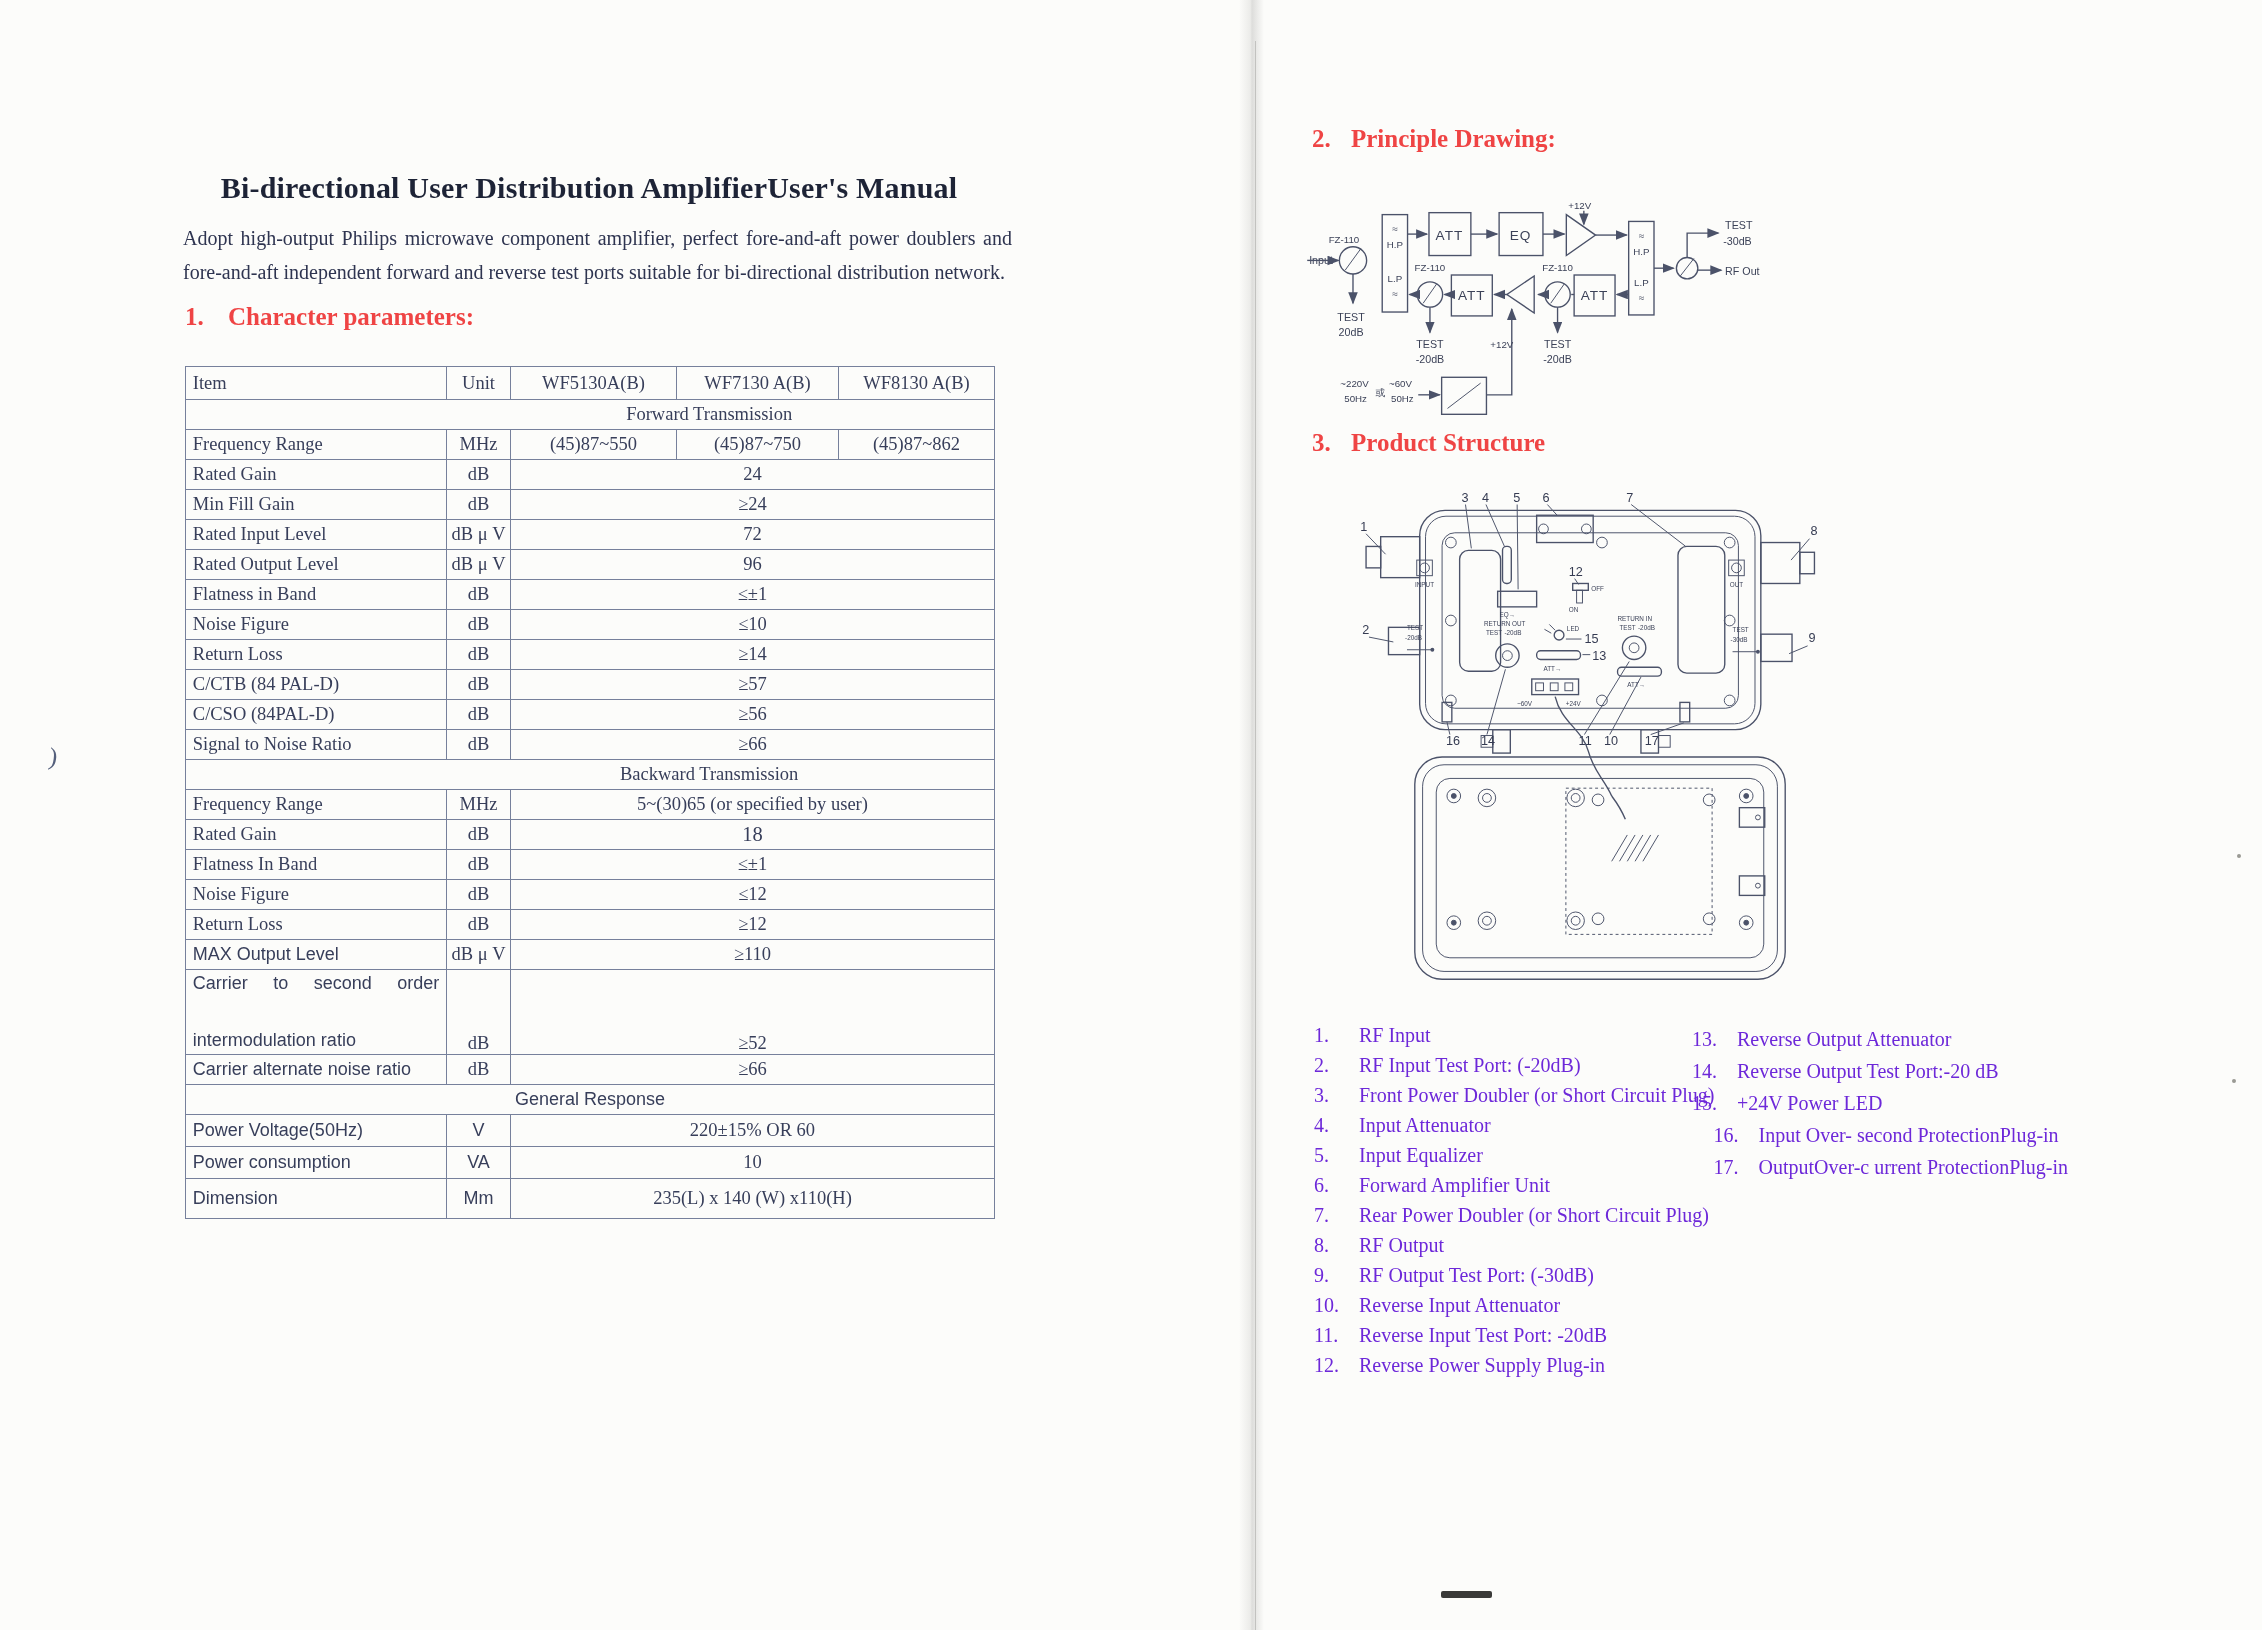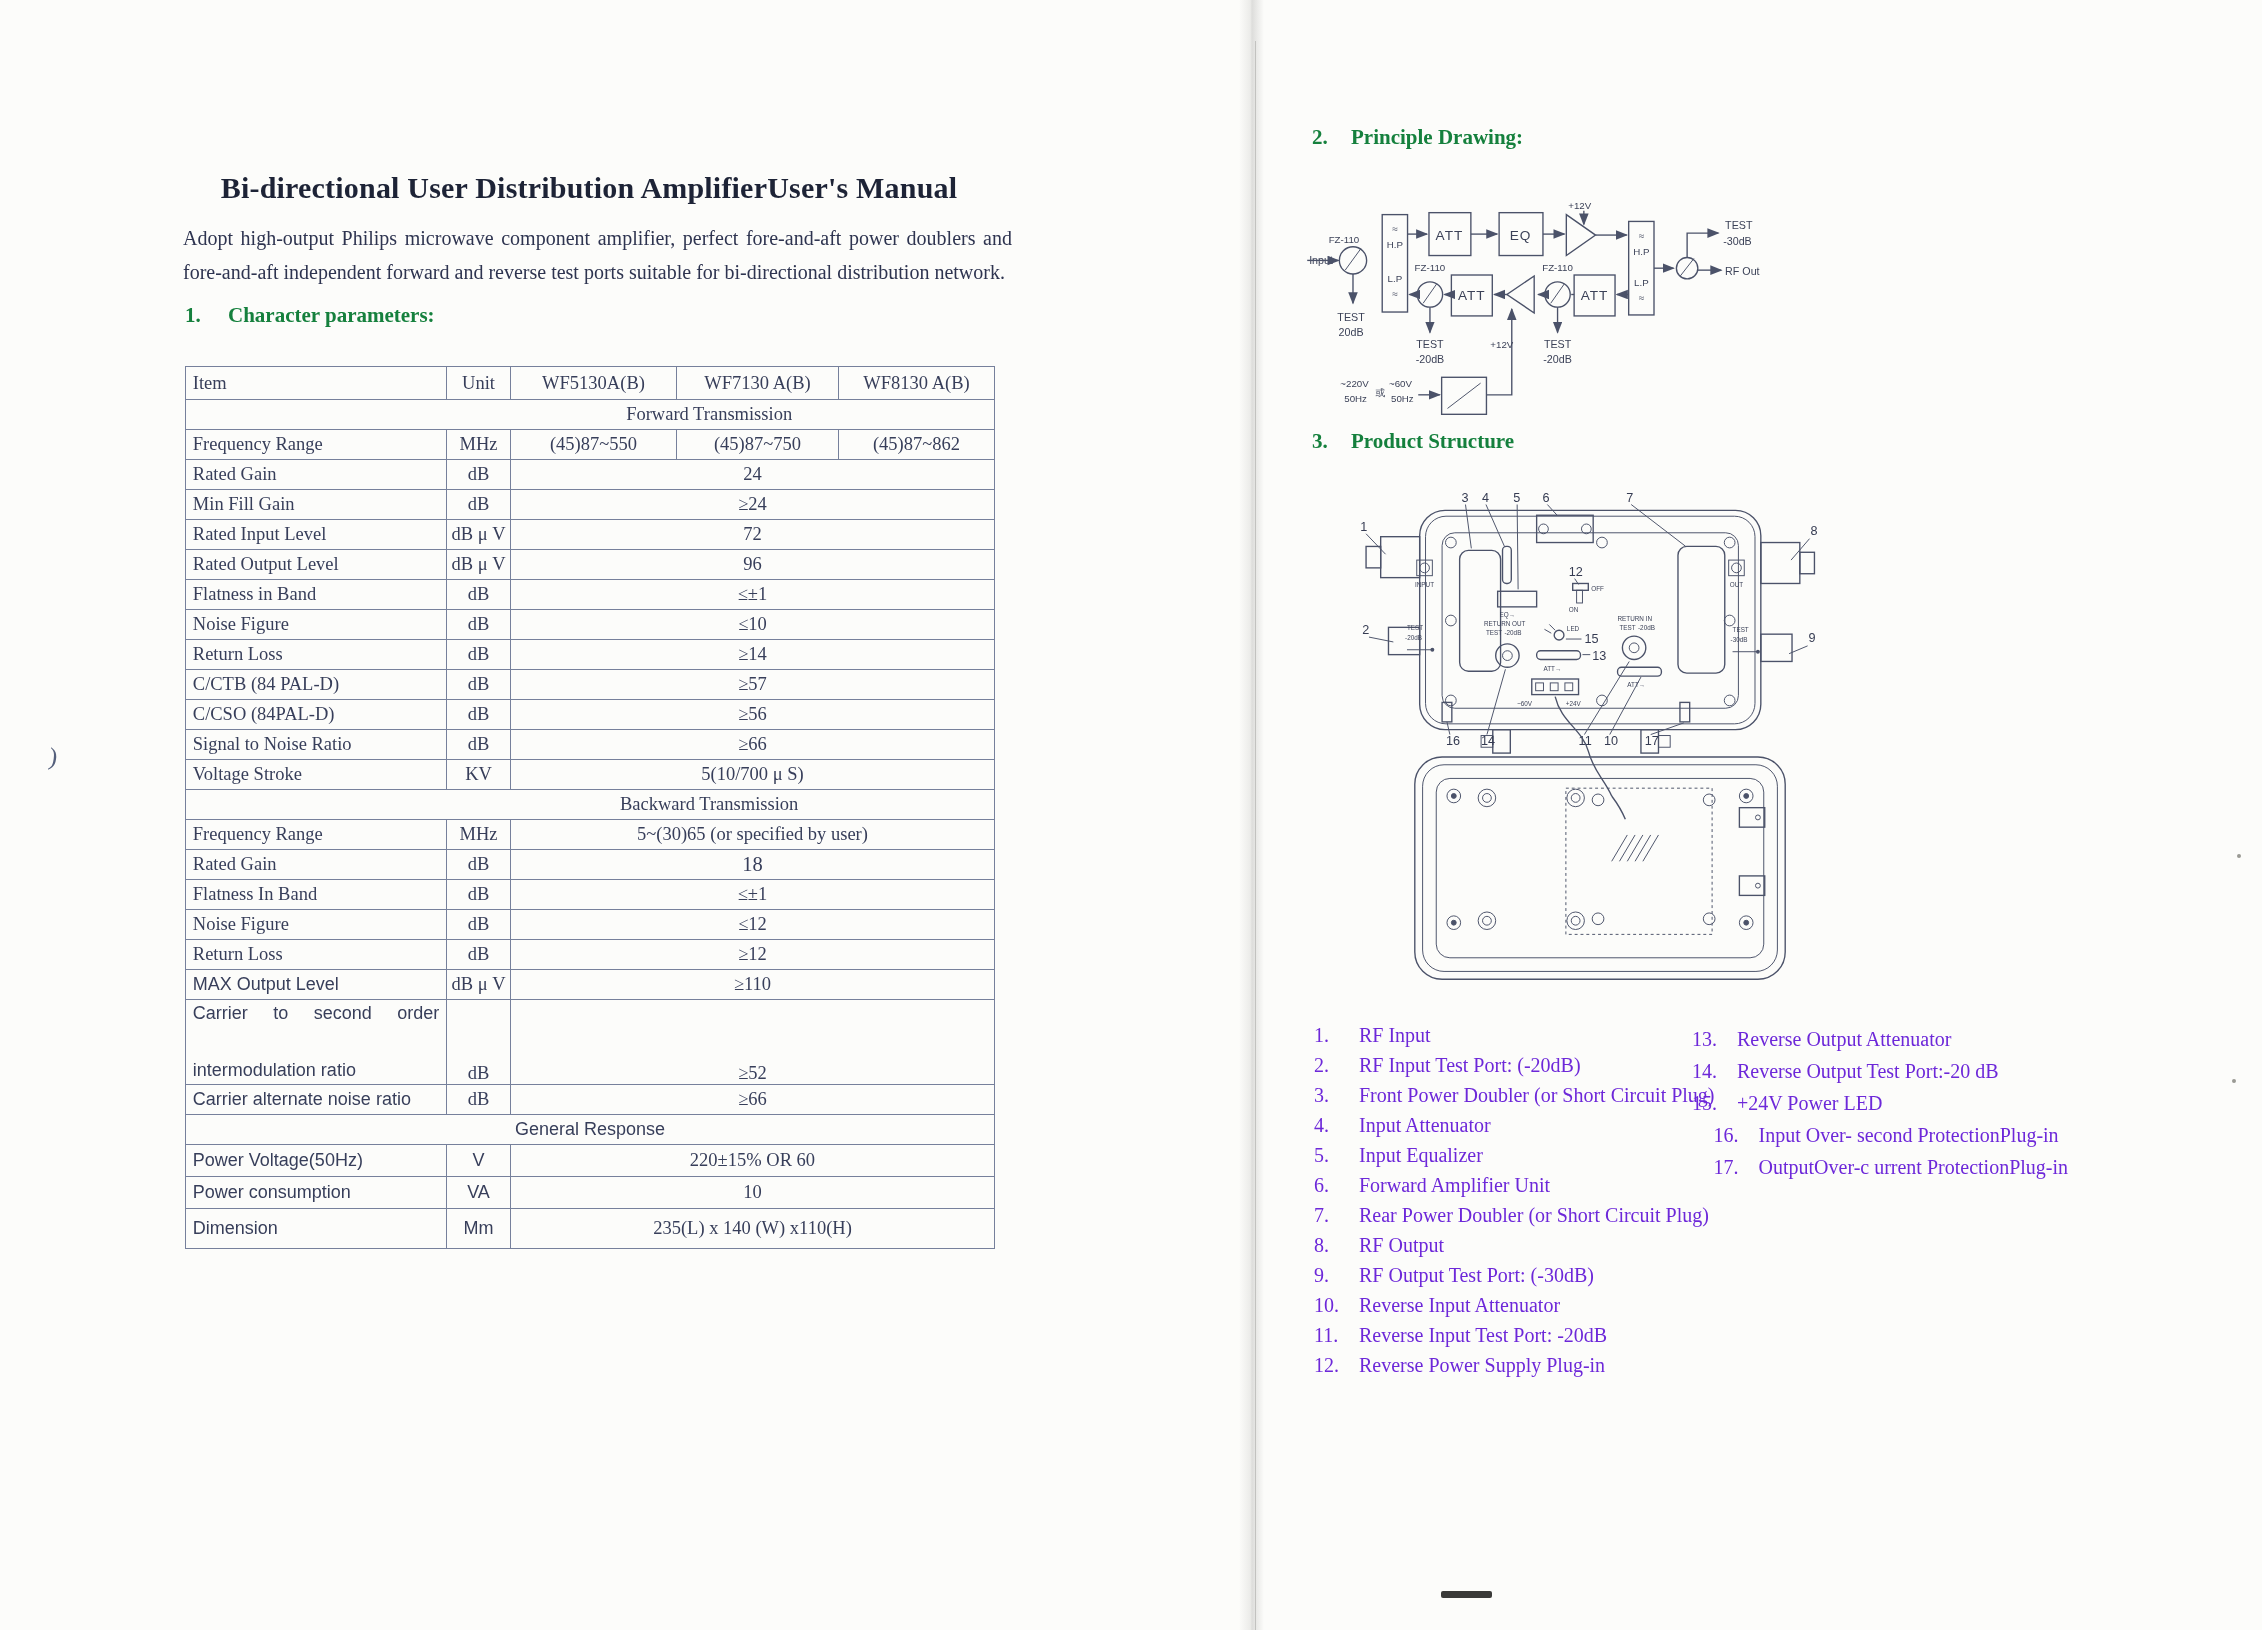--- a/index.html
+++ b/index.html
@@ -10,21 +10,21 @@
         background:linear-gradient(90deg,rgba(0,0,0,0),rgba(90,90,85,.10) 45%,rgba(60,60,58,.16) 52%,rgba(0,0,0,0));}
   .fold-line{position:absolute;left:1255px;top:41px;width:1px;height:1590px;background:rgba(100,100,96,.28);}
   .bottom-tick{position:absolute;left:1441px;top:1591px;width:51px;height:6.8px;background:#3a3a38;border-radius:2px;}
   .corner-mark{position:absolute;left:49px;top:743px;font-size:25px;color:#55607c;transform:rotate(8deg);}
   .speck{position:absolute;width:3.9px;height:3.9px;border-radius:50%;background:#9a9a94;}
   
   .title{position:absolute;left:154px;top:171px;width:870px;text-align:center;
          font-size:30px;font-weight:bold;color:#1d2336;letter-spacing:0.2px;}
   .intro{position:absolute;left:183px;top:221px;width:829px;font-size:20px;line-height:34px;
          text-align:justify;color:#2e3450;}
-  .sec-h{position:absolute;font-weight:bold;font-size:21px;color:#15803d;white-space:nowrap;}
+  .sec-h{position:absolute;font-weight:bold;font-size:25px;color:#ef4444;white-space:nowrap;}
   .sec-h .num{display:inline-block;min-width:43px;}
   #h1{left:185px;top:303px;}
   #h2{left:1312px;top:125px;}
   #h3{left:1312px;top:429px;}
   
   .spec-table{position:absolute;left:185px;top:366px;width:809px;border-collapse:collapse;
               font-size:18.5px;color:#373e5a;table-layout:fixed;}
   .spec-table td{border:1px solid #76809b;height:29px;padding:0 6.8px;overflow:hidden;}
   .spec-table{border:1px solid #701a75;}
   .spec-table td.u,.spec-table td.v{text-align:center;padding:0 2px;}
@@ -147,25 +147,20 @@
       <td>C/CSO (84PAL-D)</td>
       <td class="u">dB</td>
       <td class="v" colspan="3">≥56</td>
     </tr>
     <tr>
       <td>Signal to Noise Ratio</td>
       <td class="u">dB</td>
       <td class="v" colspan="3">≥66</td>
     </tr>
     <tr>
-      <td>Voltage Stroke</td>
-      <td class="u">KV</td>
-      <td class="v" colspan="3">5(10/700 μ S)</td>
-    </tr>
-    <tr>
       <td colspan="5">
             <div class="sect-inner">Backward Transmission</div>
           </td>
     </tr>
     <tr>
       <td>Frequency Range</td>
       <td class="u">MHz</td>
       <td class="v" colspan="3">5~(30)65 (or specified by user)</td>
     </tr>
     <tr>

